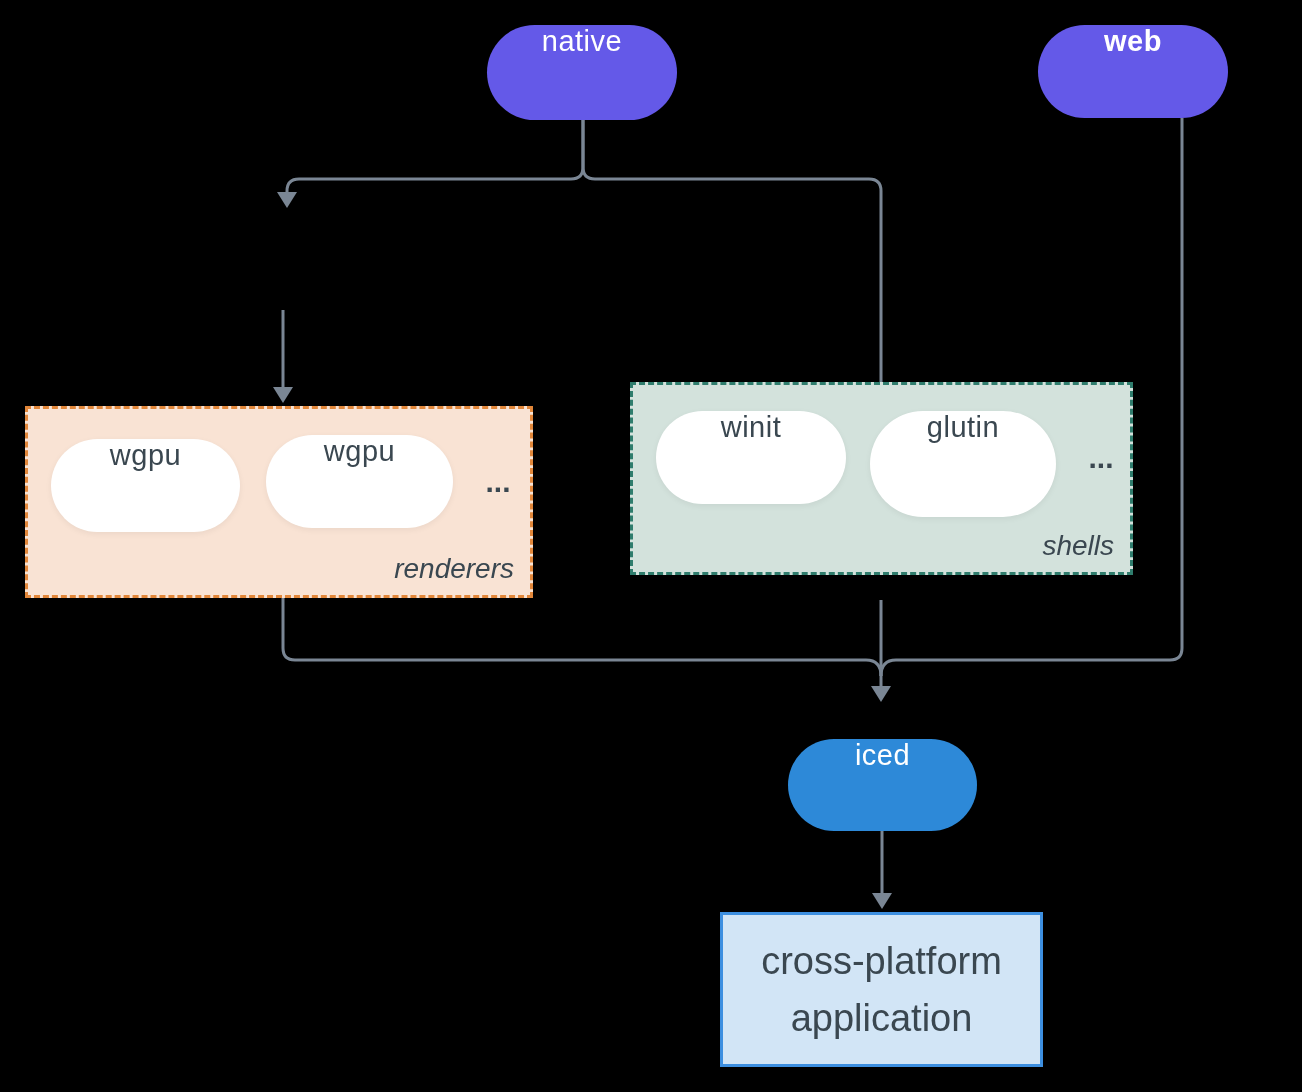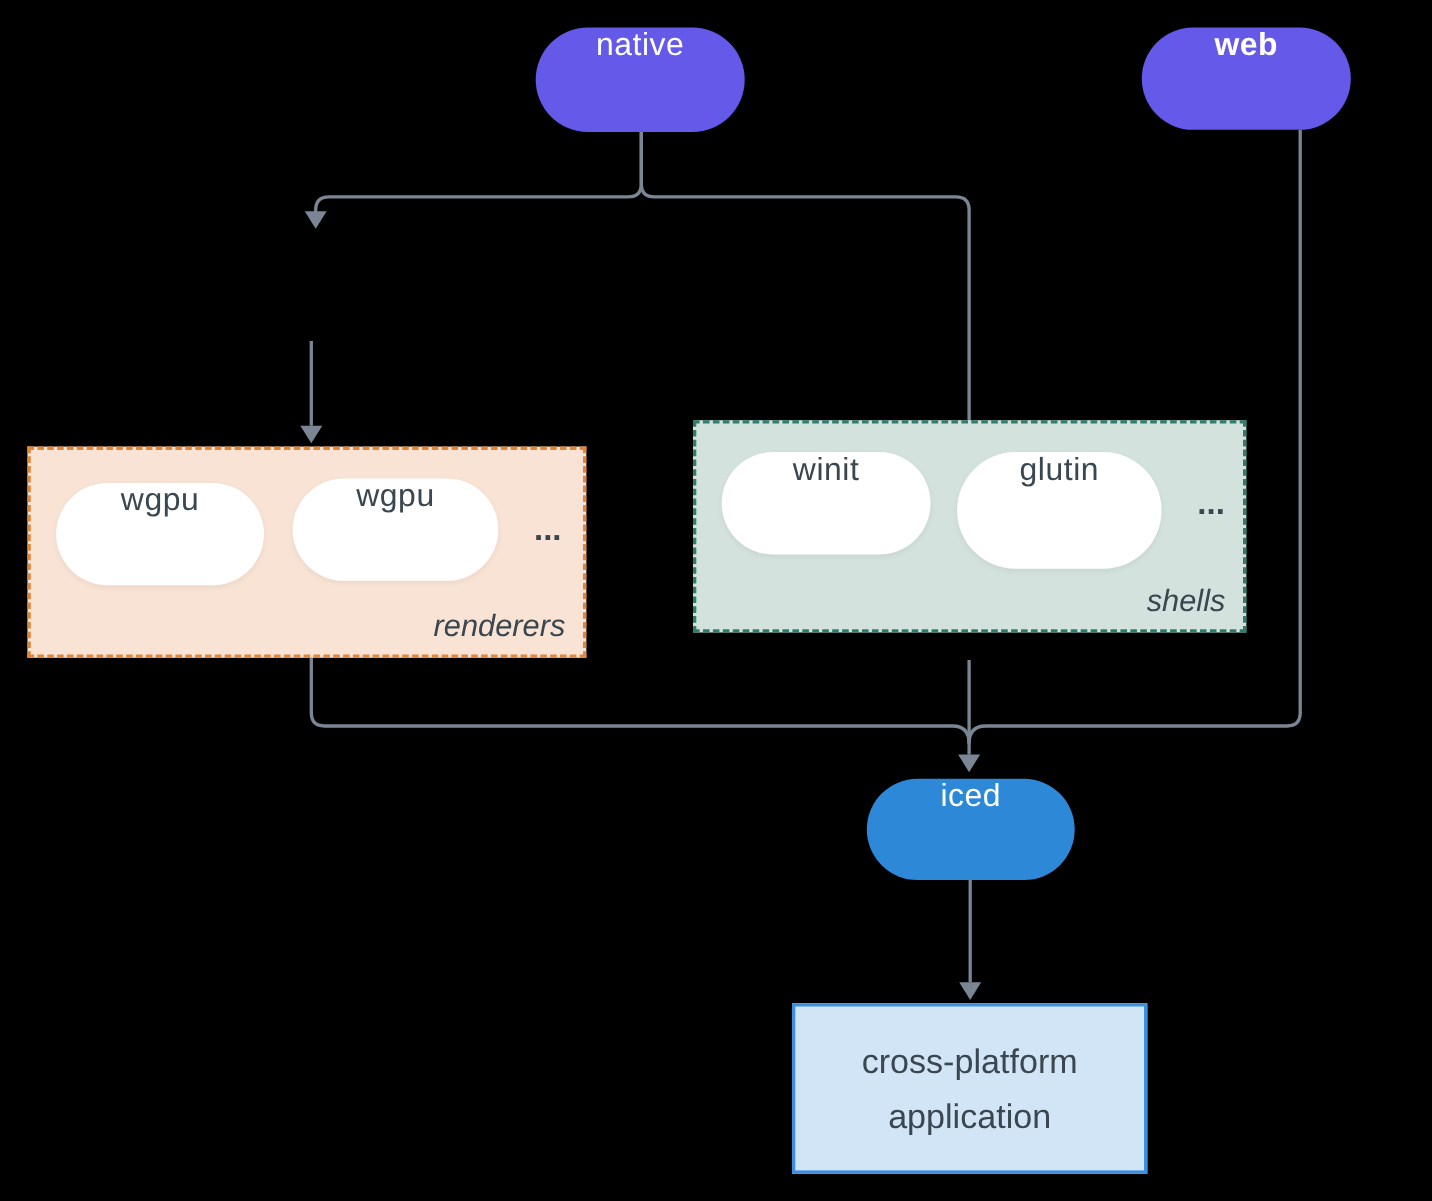--- a/index.html
+++ b/index.html
@@ -25,21 +25,21 @@
     position: absolute;
     display: flex;
     align-items: flex-start;
     justify-content: center;
     border-radius: 60px;
     font-size: 29px;
     letter-spacing: 0.5px;
   }
   .pill.primary   { background: var(--native-web-fill); color: var(--text-light); }
   .pill.graphics  { background: var(--graphics-fill);   color: var(--text-light); }
-  .pill.iced      { background: var(--iced-fill);       color: var(--text-light); }
+  .pill.iced      { background: var(--iced-fill);       color: var(--text-light); margin-top: 31px; }
   .pill.white     {
     background: var(--pill-fill);
     color: var(--text-dark);
     box-shadow: 0 2px 6px rgba(0,0,0,0.06);
   }
   .group-box {
     position: absolute;
     box-sizing: border-box;
   }
   .group-box.renderers {
@@ -71,21 +71,21 @@
     position: absolute;
     box-sizing: border-box;
     background: var(--app-fill);
     border: 3px solid var(--app-border);
     display: flex;
     flex-direction: column;
     align-items: center;
     justify-content: center;
     gap: 14px;
     color: var(--text-dark);
-    font-size: 31px;
+    font-size: 38px;
   }
   .wire {
     fill: none;
     stroke: var(--line);
     stroke-width: 3;
   }
   .arrowhead {
     fill: var(--line);
     stroke: none;
   }

